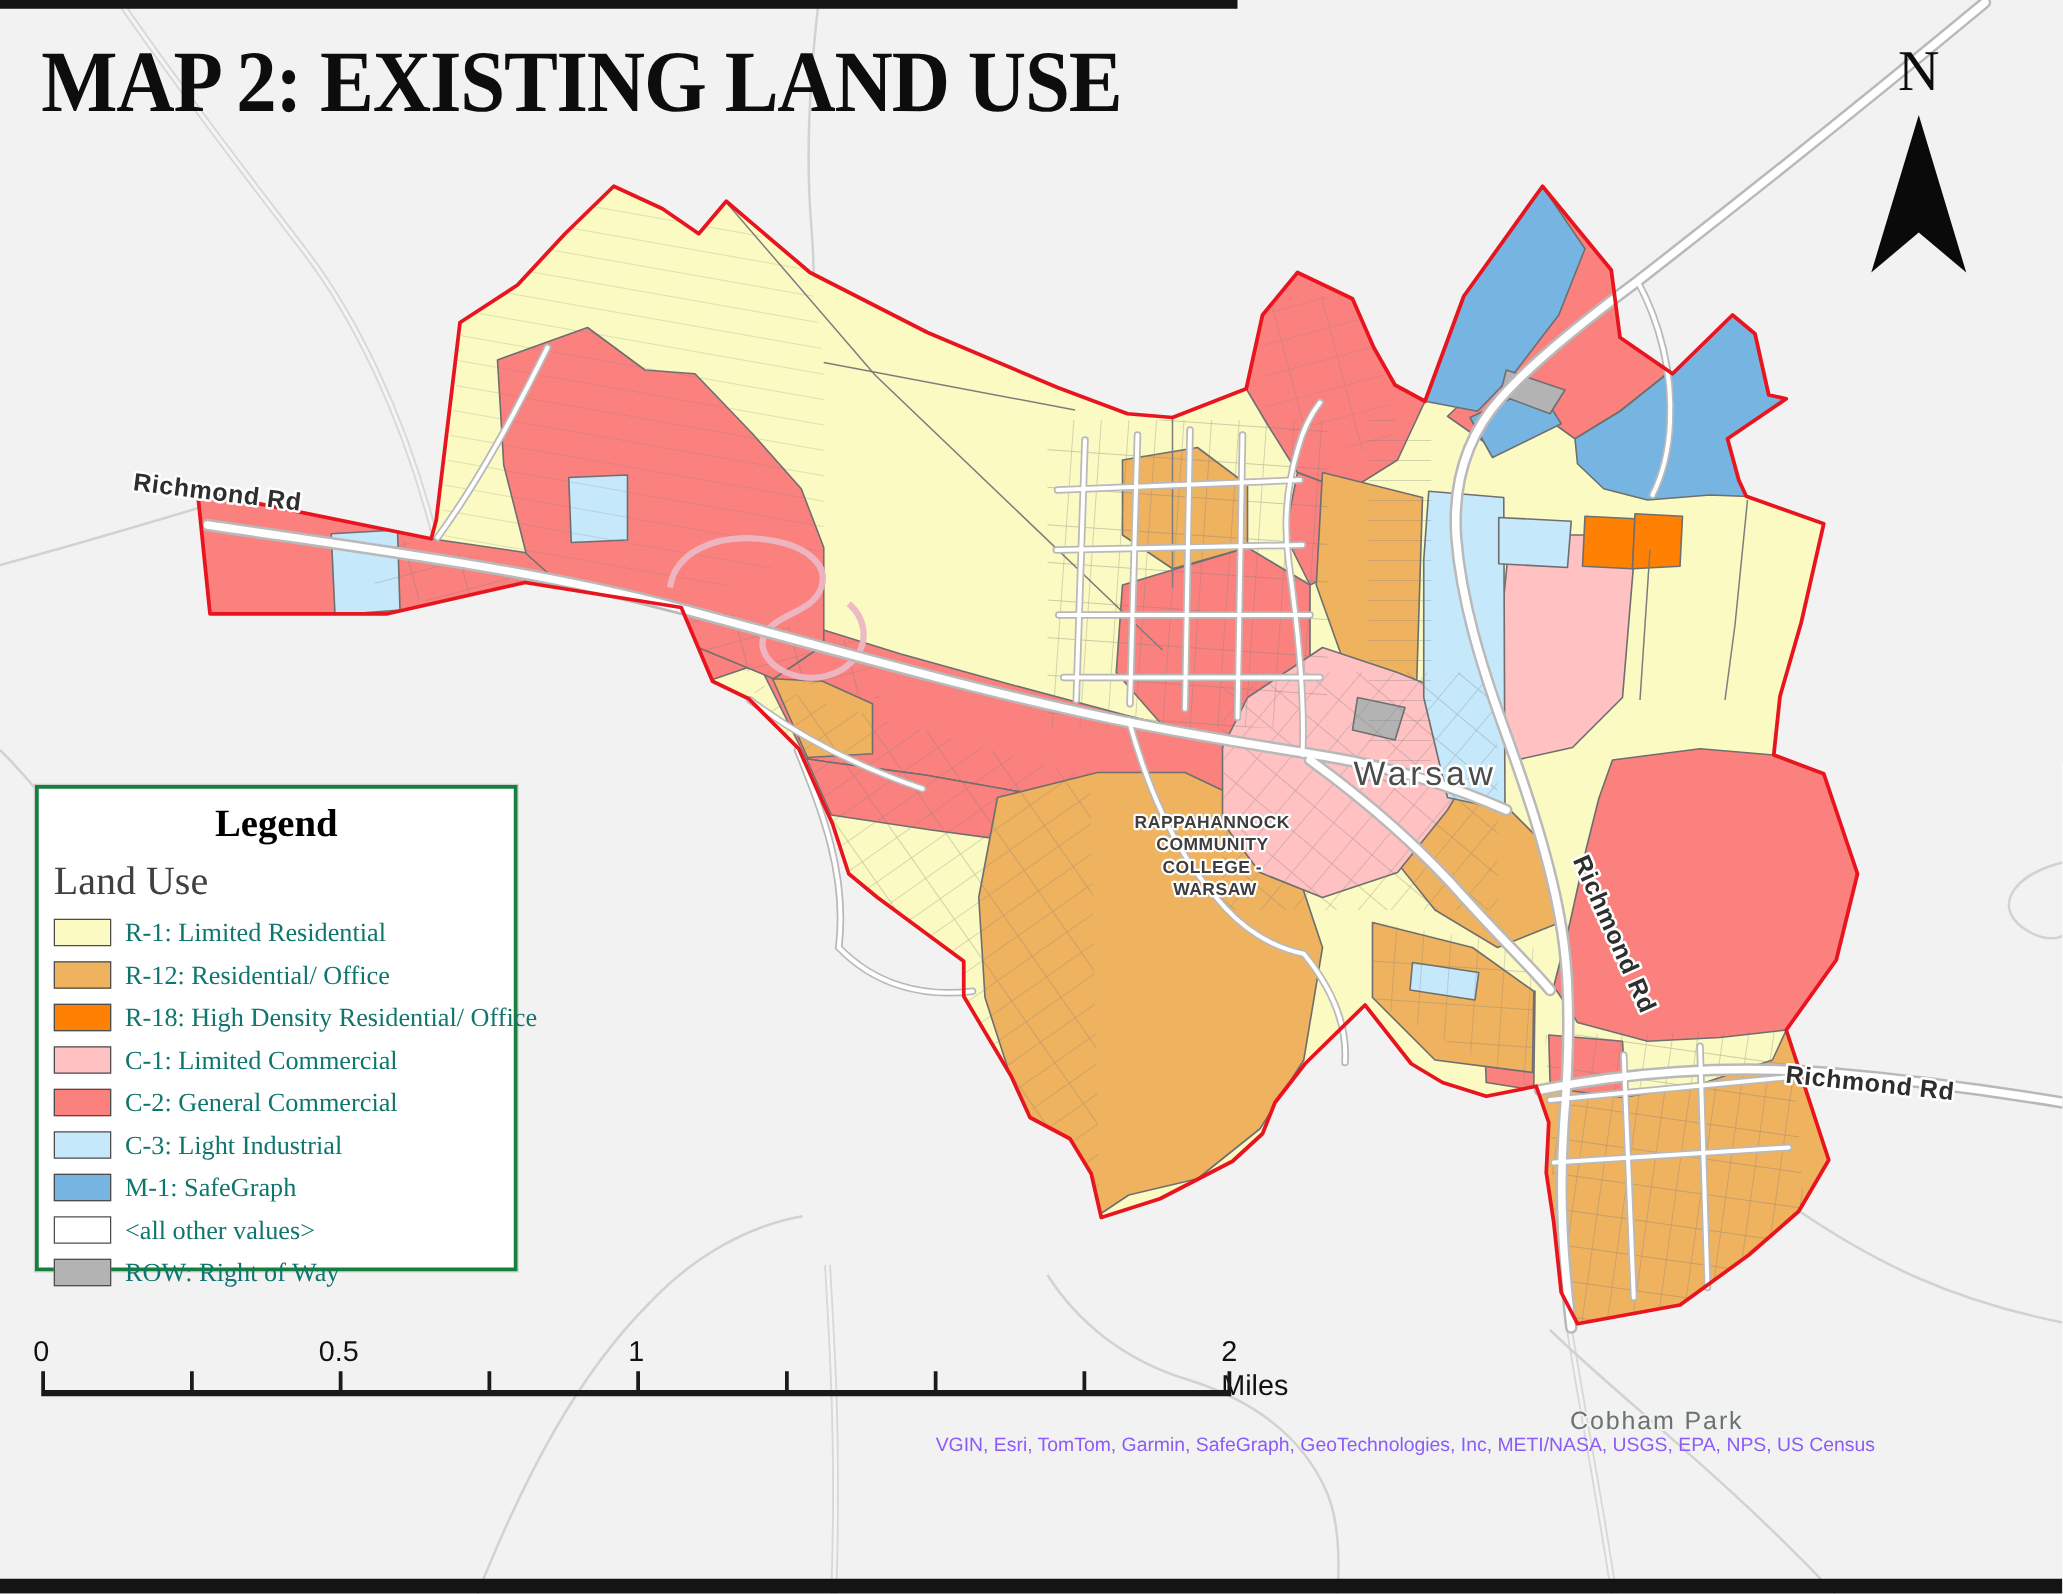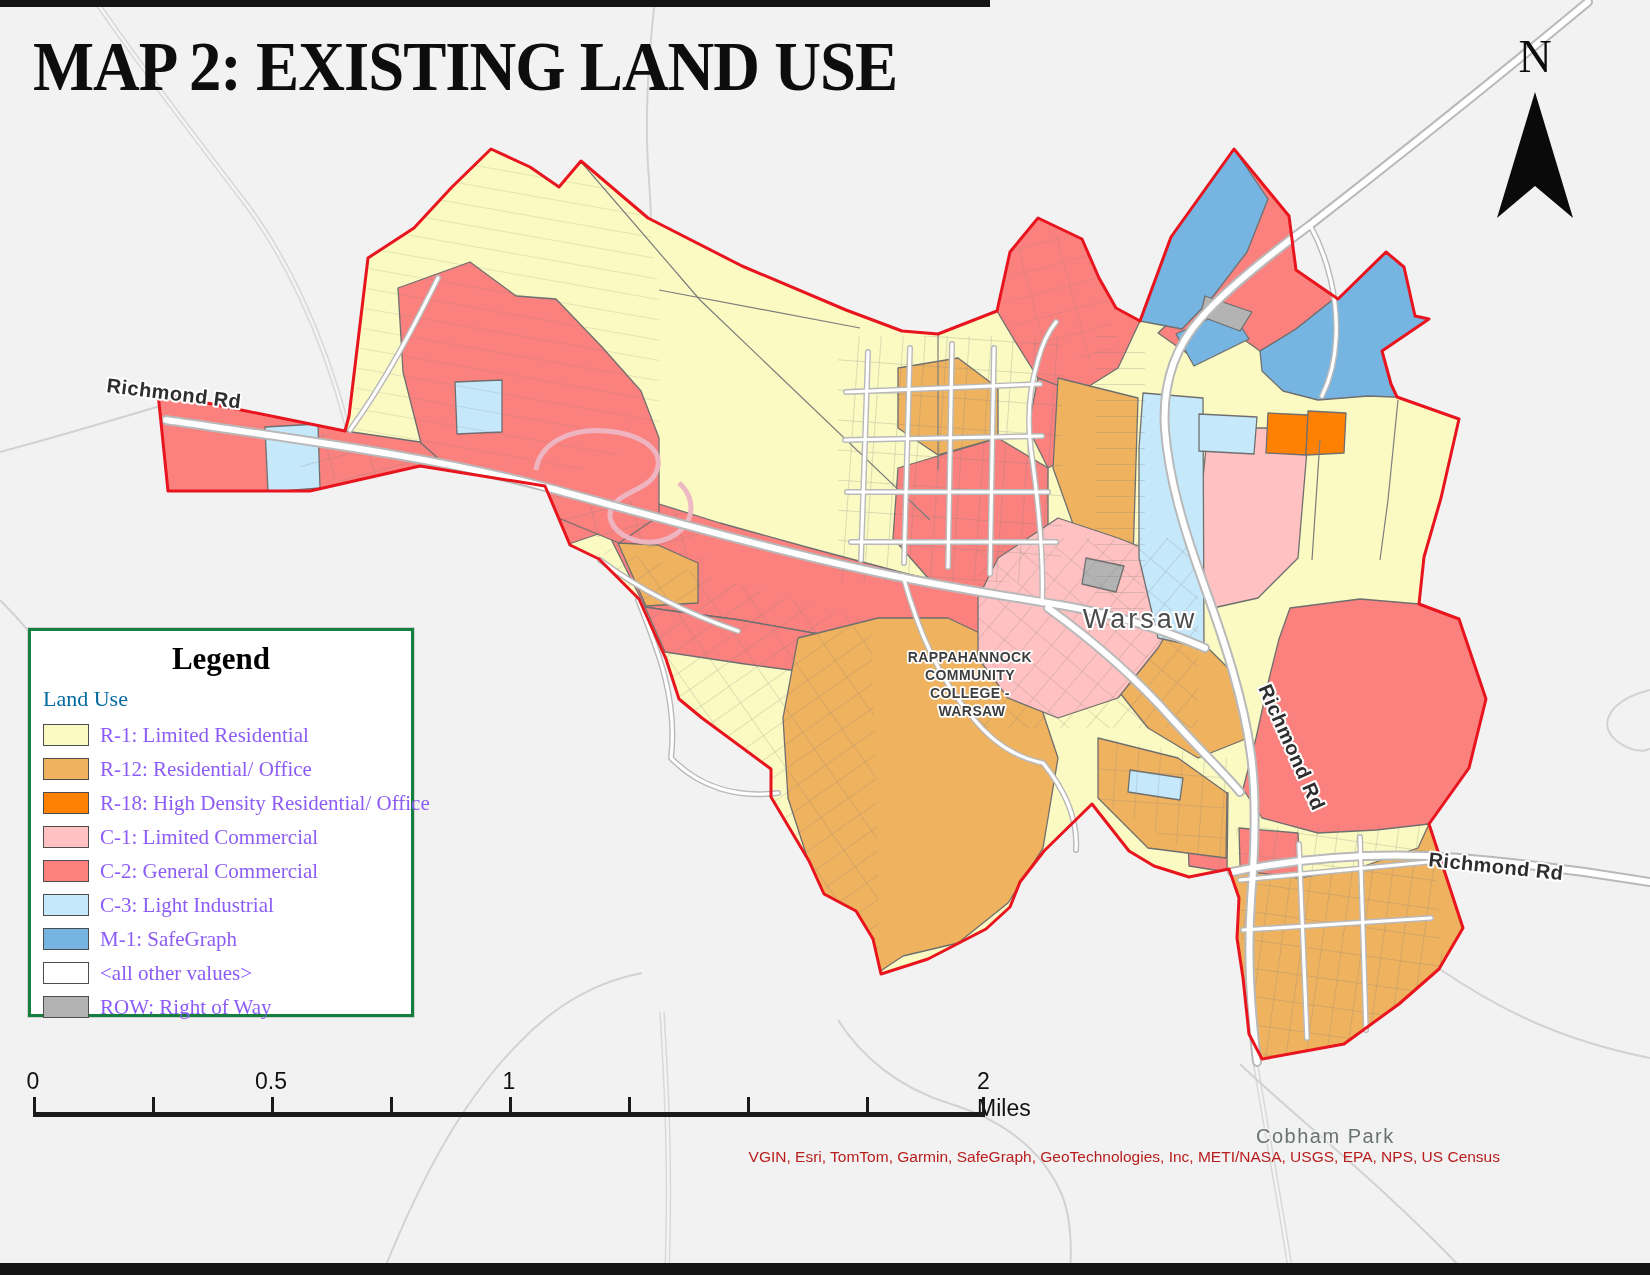--- a/index.html
+++ b/index.html
@@ -17,33 +17,33 @@
   .map-title{position:absolute;left:33px;top:26px;font-family:"Liberation Serif",serif;
     font-weight:bold;font-size:66px;letter-spacing:-1px;color:#0d0d0d;transform:scale(0.98,1.06);
     transform-origin:left top;white-space:nowrap;}
   .town-title{position:absolute;left:30px;top:1116px;font-family:"Liberation Serif",serif;
     font-weight:bold;font-size:56px;color:#0d0d0d;white-space:nowrap;}
   
   .legend{position:absolute;left:28px;top:628px;width:386px;height:389px;background:#fff;
     border:3px solid #15803d;box-sizing:border-box;box-shadow:0 0 0 1px #cfcfcf;}
   .legend-title{font-family:"Liberation Serif",serif;font-weight:bold;font-size:31px;
     text-align:center;margin-top:10px;color:#000;}
-  .legend-section{font-family:"Liberation Serif",serif;font-size:22px;margin:9px 0 6px 12px;color:#0369a1;}
+  .legend-section{font-family:"Liberation Serif",serif;font-size:32px;margin:9px 0 6px 12px;color:#404040;}
   .legend-row{display:flex;align-items:center;height:34px;padding-left:12px;}
   .legend-swatch{width:46px;height:22px;border:1.5px solid #4d4d4d;box-sizing:border-box;flex:0 0 auto;}
-  .legend-label{font-family:"Liberation Serif",serif;font-size:21px;color:#8b5cf6;margin-left:11px;white-space:nowrap;}
+  .legend-label{font-family:"Liberation Serif",serif;font-size:21px;color:#0f766e;margin-left:11px;white-space:nowrap;}
   
   .scalebar{position:absolute;left:33px;top:1068px;width:1010px;height:52px;}
   .scalebar .num{position:absolute;top:0;font-size:23px;color:#111;transform:translateX(-50%);}
   .scalebar .num.end{transform:none;}
   .sb-line{position:absolute;left:0;top:29px;width:952px;height:15px;border-bottom:5px solid #1a1a1a;}
   .sb-tick{position:absolute;bottom:0;width:2.5px;height:15px;background:#1a1a1a;}
   
   .credits{position:absolute;right:150px;top:1146px;text-align:right;font-size:15.5px;
-    line-height:21px;color:#b91c1c;}
+    line-height:21px;color:#8b5cf6;}
   
   .zs{stroke:#6f6f6f;stroke-width:1.3;stroke-linejoin:round;}
   .faint{fill:none;stroke:#d2d2d2;stroke-width:2;}
   .faint-wide{fill:none;stroke:#d8d8d8;stroke-width:5.5;}
   .faint-core{fill:none;stroke:#f4f4f4;stroke-width:2.5;}
   .case use{fill:none;stroke:#b9b9b9;stroke-linecap:round;}
   .case use.m{stroke-width:10;}
   .case use.s{stroke-width:6;}
   .rfill use{fill:none;stroke:#ffffff;stroke-linecap:round;}
   .rfill use.m{stroke-width:6;}

